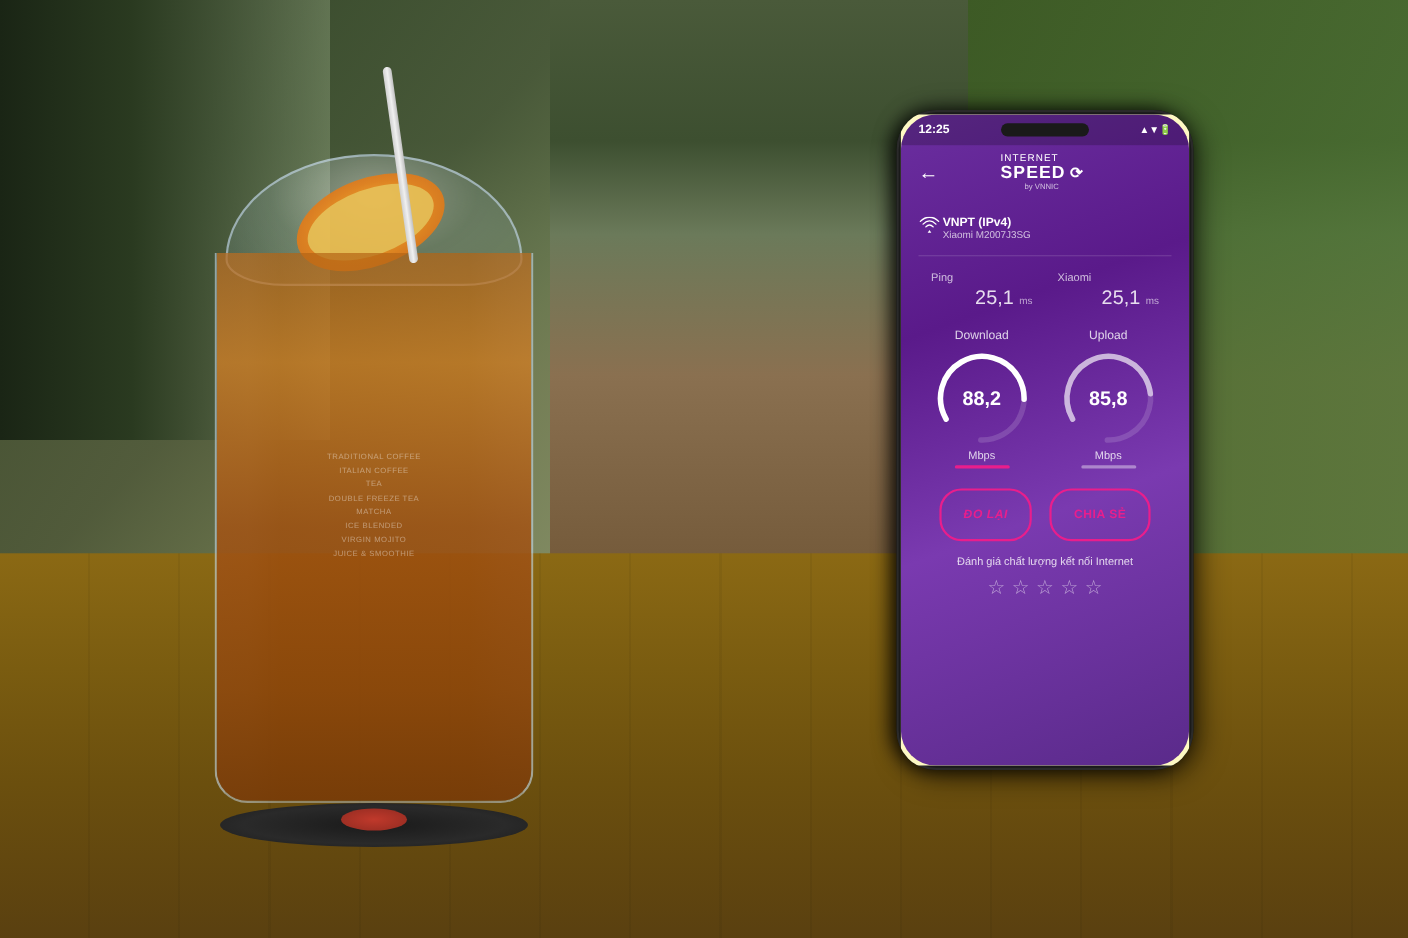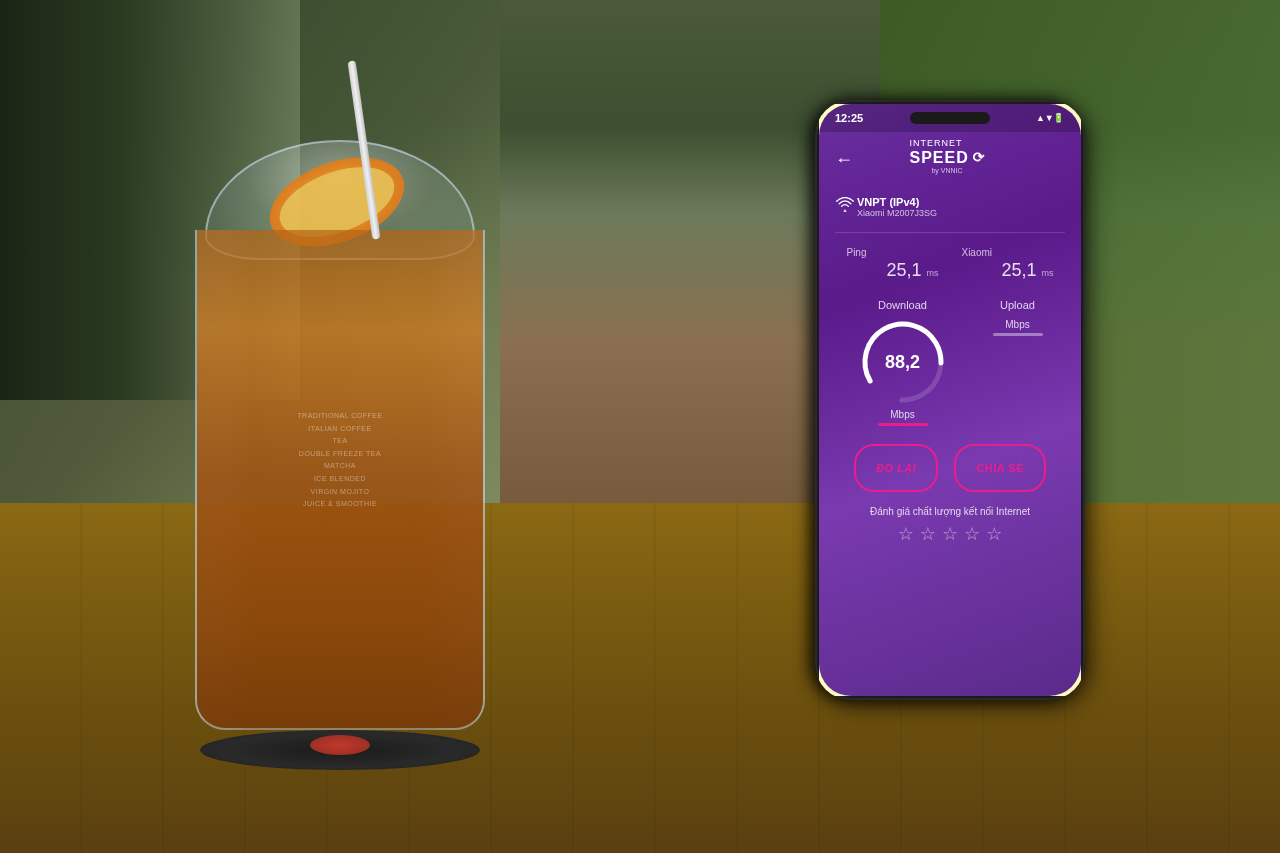--- a/index.html
+++ b/index.html
@@ -678,20 +678,31 @@
               </div>
             </div>
             <div class="gauge-mbps">
               <div style="font-size:10px; color:rgba(255,255,255,0.8);">Mbps</div>
               <div style="width:50px; height:3px; background:#e91e8c; border-radius:2px; margin-top:3px;"></div>
             </div>
           </div>
 
           <div class="gauge-item">
             <div class="gauge-label">Upload</div>
+            <div class="gauge-circle">
+              <svg width="90" height="90" viewBox="0 0 90 90">
+
+                <circle cx="45" cy="45" r="38" fill="none" stroke="rgba(255,255,255,0.15)" stroke-width="5" stroke-dasharray="200 40" stroke-linecap="round"></circle>
+
+                <circle cx="45" cy="45" r="38" fill="none" stroke="rgba(255,255,255,0.6)" stroke-width="5" stroke-dasharray="135 105" stroke-linecap="round"></circle>
+              </svg>
+              <div class="gauge-value-container">
+                <span class="gauge-number">85,8</span>
+              </div>
+            </div>
             <div class="gauge-mbps">
               <div style="font-size:10px; color:rgba(255,255,255,0.8);">Mbps</div>
               <div style="width:50px; height:3px; background:rgba(255,255,255,0.4); border-radius:2px; margin-top:3px;"></div>
             </div>
           </div>
         </div>
 
         <div class="buttons-row">
           <button class="btn-dolai">ĐO LẠI</button>
           <button class="btn-chiase">CHIA SẺ</button>

